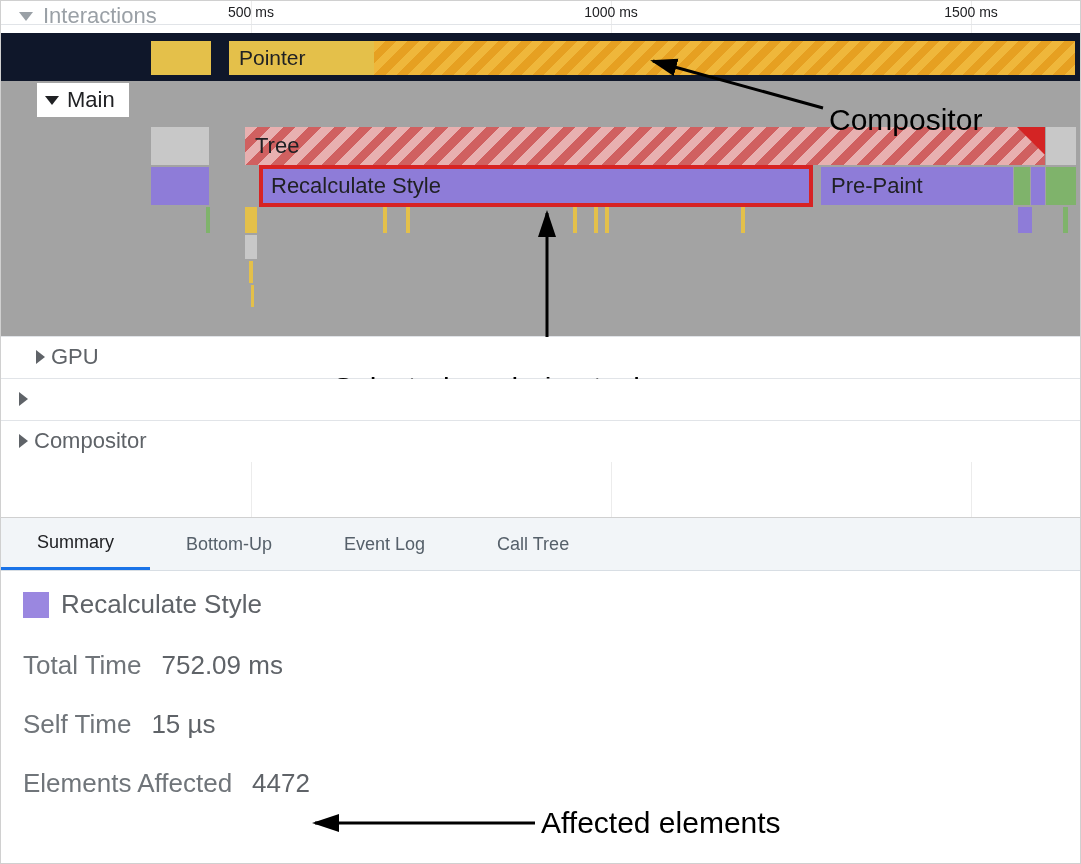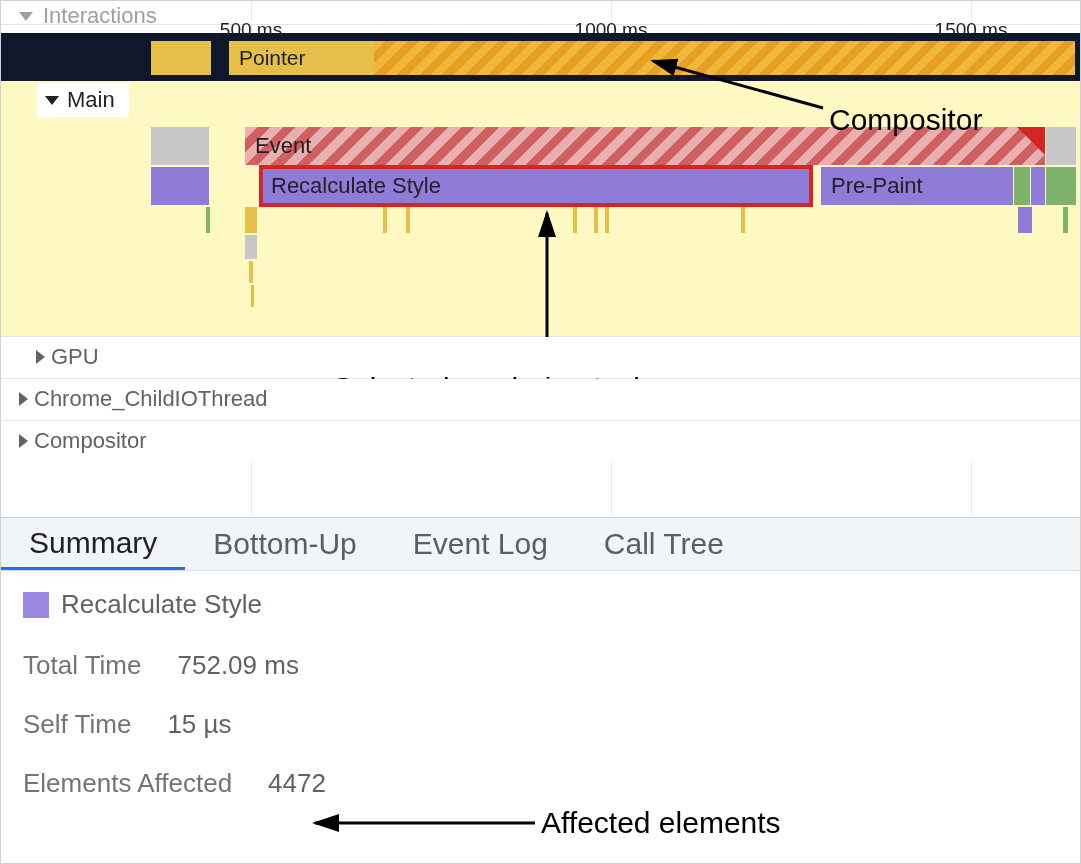--- a/index.html
+++ b/index.html
@@ -24,22 +24,22 @@
   }
 
   
   .ruler {
     position: relative;
     height: 24px;
     border-bottom: 1px solid #e1e4e8;
   }
   .ruler .tick {
     position: absolute;
-    top: 18px;
-    font-size: 19px;
+    top: 3px;
+    font-size: 14px;
     color: #202124;
     transform: translateX(-50%);
     text-align: right;
   }
 
   .gridline {
     position: absolute;
     top: 0;
     bottom: 0;
     width: 1px;
@@ -105,21 +105,21 @@
       135deg,
       #efb73b 0 8px,
       #e6a021 8px 16px
     );
   }
 
   
   .main-track {
     position: relative;
     height: 255px;
-    background: #fef9c3;
+    background: #a3a3a3;
   }
   .main-header-inner {
     position: absolute;
     left: 36px;
     top: 2px;
     background: #fff;
     padding: 4px 14px 4px 8px;
     display: flex;
     align-items: center;
     gap: 8px;
@@ -200,24 +200,24 @@
 
   
   .detail-tabs {
     display: flex;
     height: 54px;
     border-top: 1px solid #d0d0d0;
     border-bottom: 1px solid #d8dee4;
     background: #f2f5f8;
   }
   .detail-tabs .tab {
-    padding: 0 28px;
-    display: flex;
-    align-items: center;
-    font-size: 30px;
+    padding: 0 36px;
+    display: flex;
+    align-items: center;
+    font-size: 18px;
     color: #56606a;
     cursor: pointer;
   }
   .detail-tabs .tab.active {
     color: #202124;
     border-bottom: 3px solid #1a73e8;
   }
 
   
   .summary {
@@ -230,21 +230,21 @@
     align-items: center;
     gap: 12px;
     margin-bottom: 30px;
   }
   .summary-title .swatch {
     width: 26px; height: 26px;
     background: #9a87e0;
   }
   .summary-row {
     display: flex;
-    gap: 36px;
+    gap: 20px;
     margin-bottom: 28px;
   }
   .summary-row .label { color: #70757a; }
   .summary-row .value { color: #5f6368; }
 
   
   .annotation {
     position: absolute;
     font-size: 30px;
     color: #000;
@@ -285,21 +285,21 @@
 
   <div class="main-track">
     <div class="main-header-inner">
       <span class="disclosure down"></span>
       <span>Main</span>
     </div>
 
     <div class="track-row" style="top:46px;">
       <div class="flame-block grey" style="left:150px; width:58px;"></div>
       <div class="flame-block task-stripes" style="left:244px; width:800px;">
-        <span style="background:rgba(255,255,255,0);">Event</span>
+        <span style="background:rgba(255,255,255,0);">Tree</span>
         <div class="red-triangle"></div>
       </div>
       <div class="flame-block grey" style="left:1045px; width:30px;"></div>
     </div>
 
     <div class="track-row" style="top:86px;">
       <div class="flame-block purple" style="left:150px; width:58px;"></div>
       <div class="flame-block purple selected-outline" style="left:260px; width:550px;">
         <span>Recalculate Style</span>
       </div>
@@ -343,21 +343,20 @@
       <span>GPU</span>
     </div>
     <div class="flame-thin green" style="left:147px; top:6px; height:28px; width:3px;"></div>
     <div class="flame-thin green" style="left:1033px; top:6px; height:28px; width:3px;"></div>
     <div class="flame-thin green" style="left:1064px; top:6px; height:28px; width:3px;"></div>
   </div>
 
   <div class="track-strip">
     <div class="section-header small" style="border:none; position:absolute; inset:0;">
       <span class="disclosure right"></span>
-      <span>Chrome_ChildIOThread</span>
     </div>
   </div>
 
   <div class="track-strip">
     <div class="section-header small" style="border:none; position:absolute; inset:0;">
       <span class="disclosure right"></span>
       <span>Compositor</span>
     </div>
     <div class="flame-thin" style="left:1017px; top:6px; height:28px; width:2px; background:#bcbcbc;"></div>
     <div class="flame-thin" style="left:1066px; top:6px; height:28px; width:2px; background:#bcbcbc;"></div>

